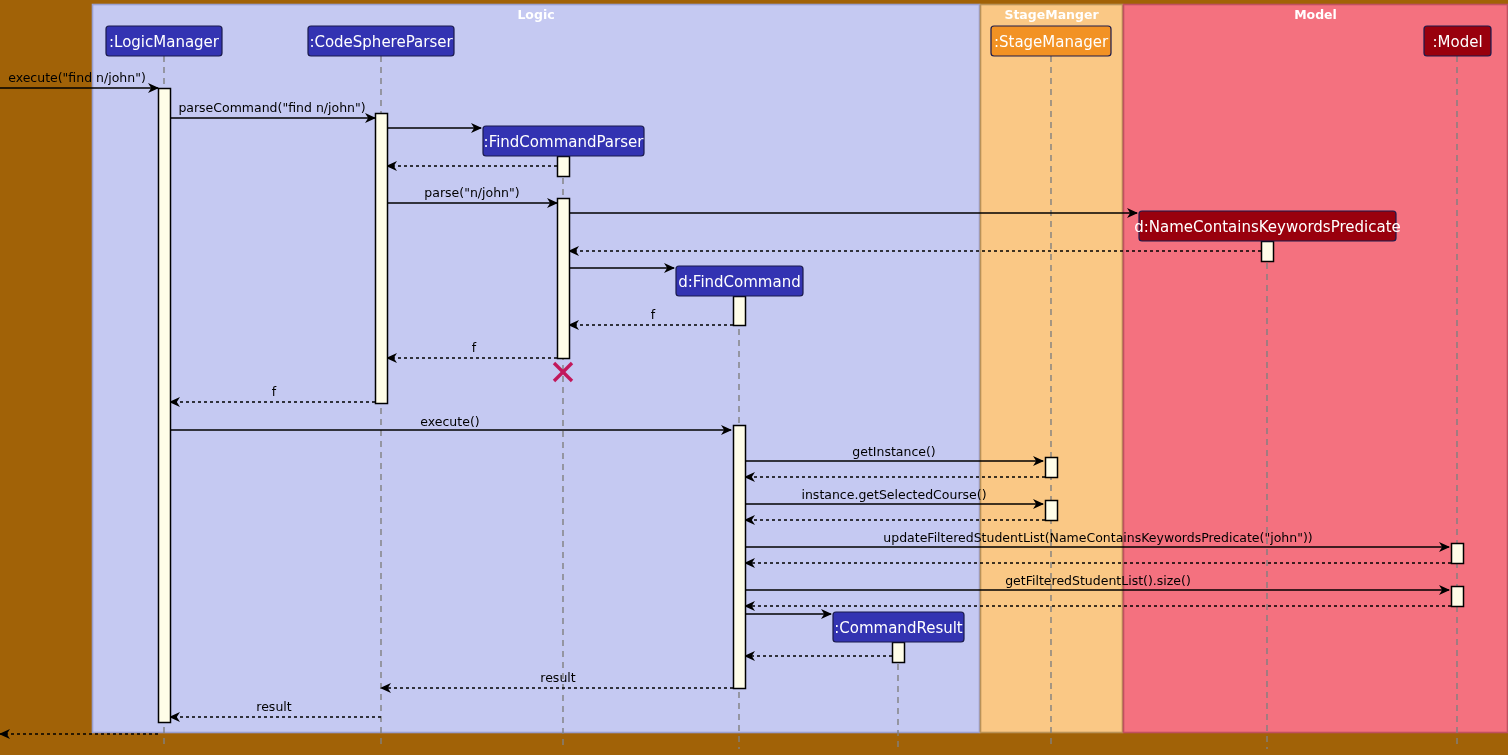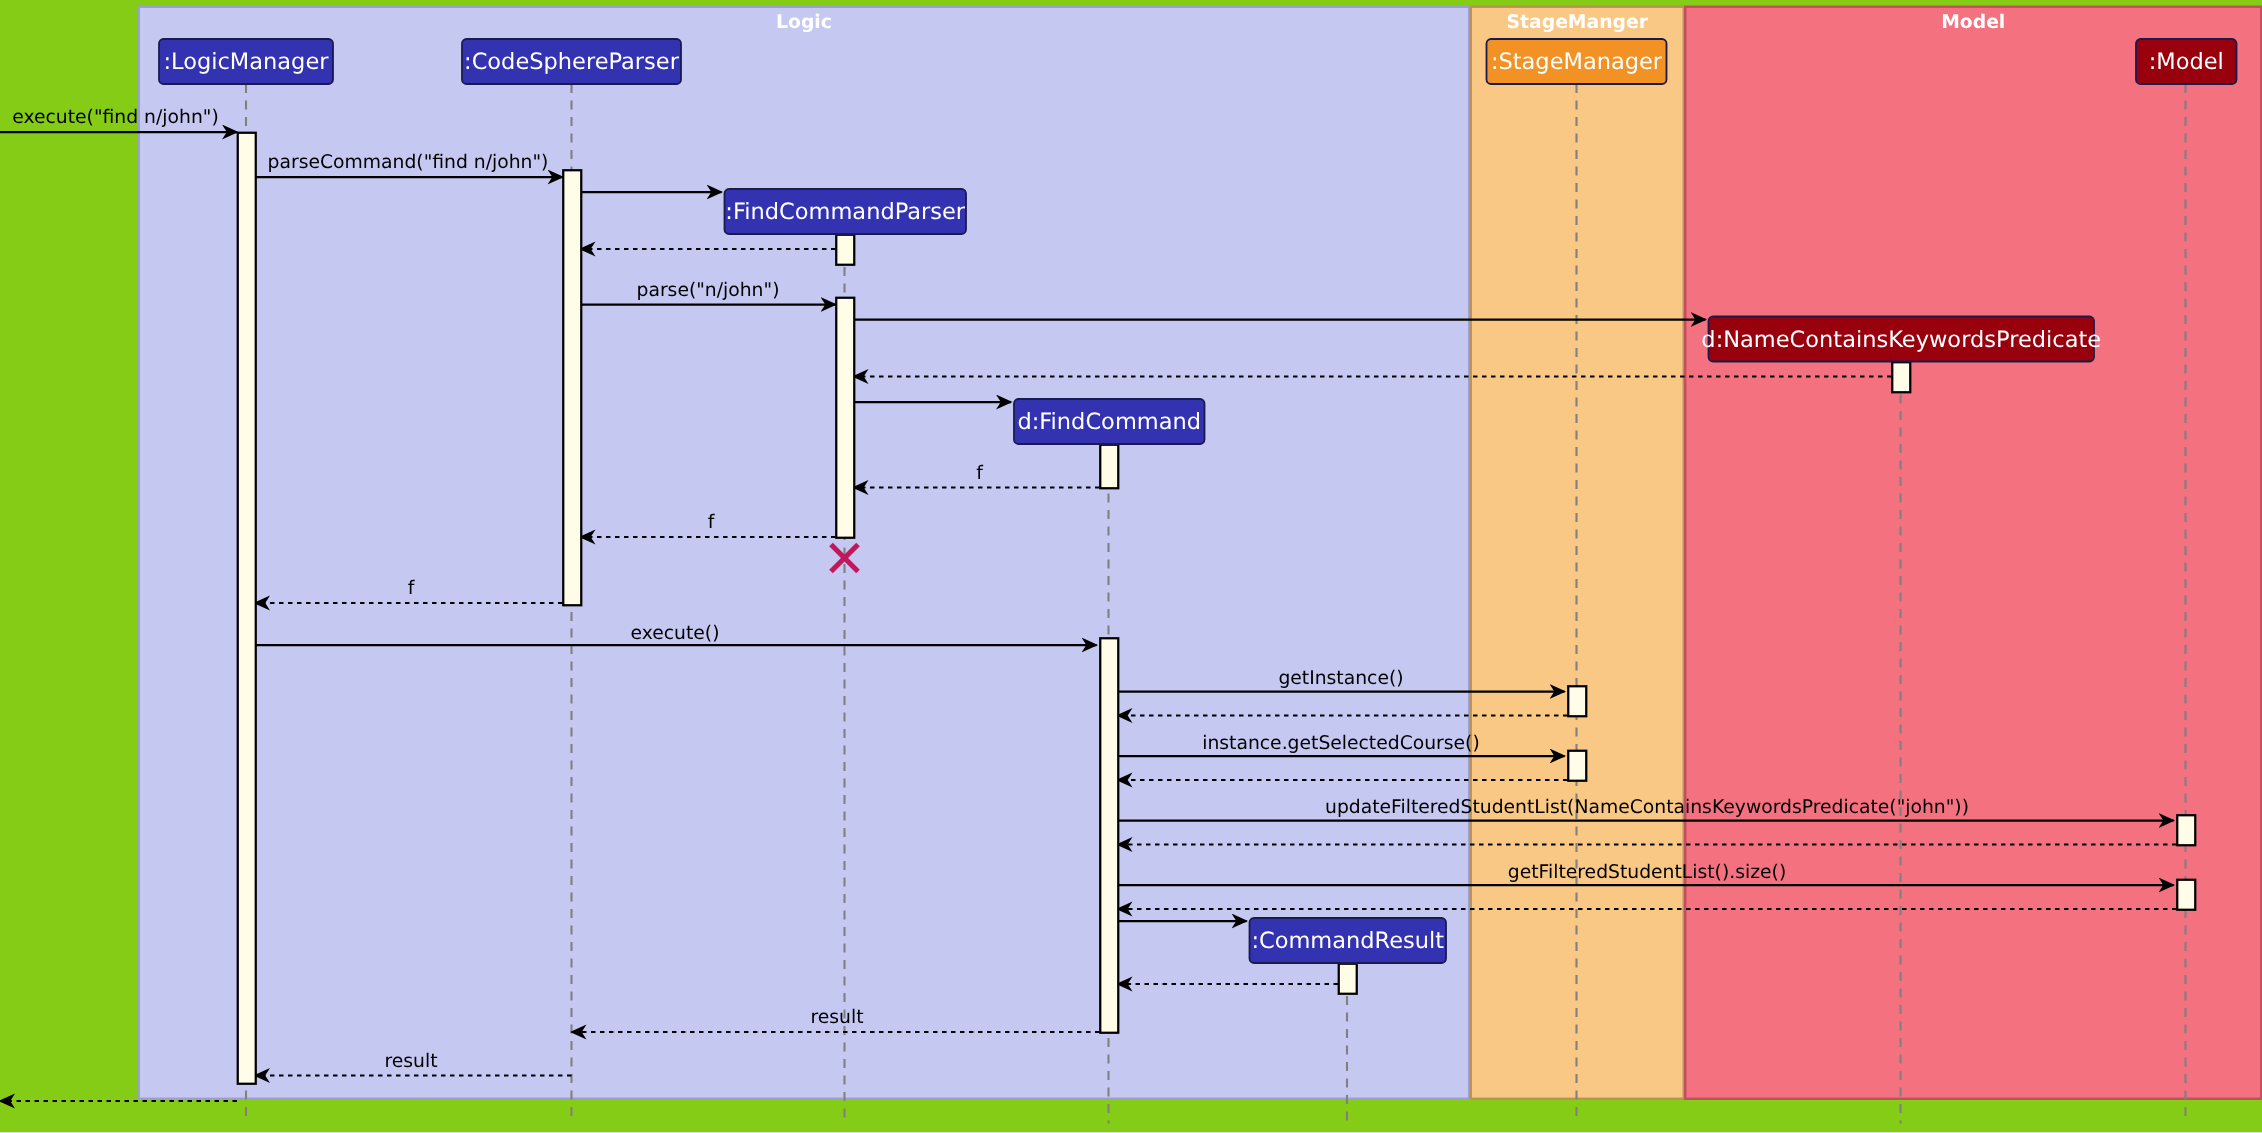--- a/index.html
+++ b/index.html
@@ -6,21 +6,21 @@
     margin: 0;
     padding: 0;
     background: #ffffff;
     font-family: "DejaVu Sans", sans-serif;
   }
   #diagram-root {
     position: relative;
     width: 1508px;
     height: 755px;
     overflow: hidden;
-    background: #84cc16;
+    background: #a16207;
   }
   #svg-layer {
     position: absolute;
     left: 0;
     top: 0;
     width: 1508px;
     height: 755px;
   }
   .partition-label {
     font-size: 12.5px;

